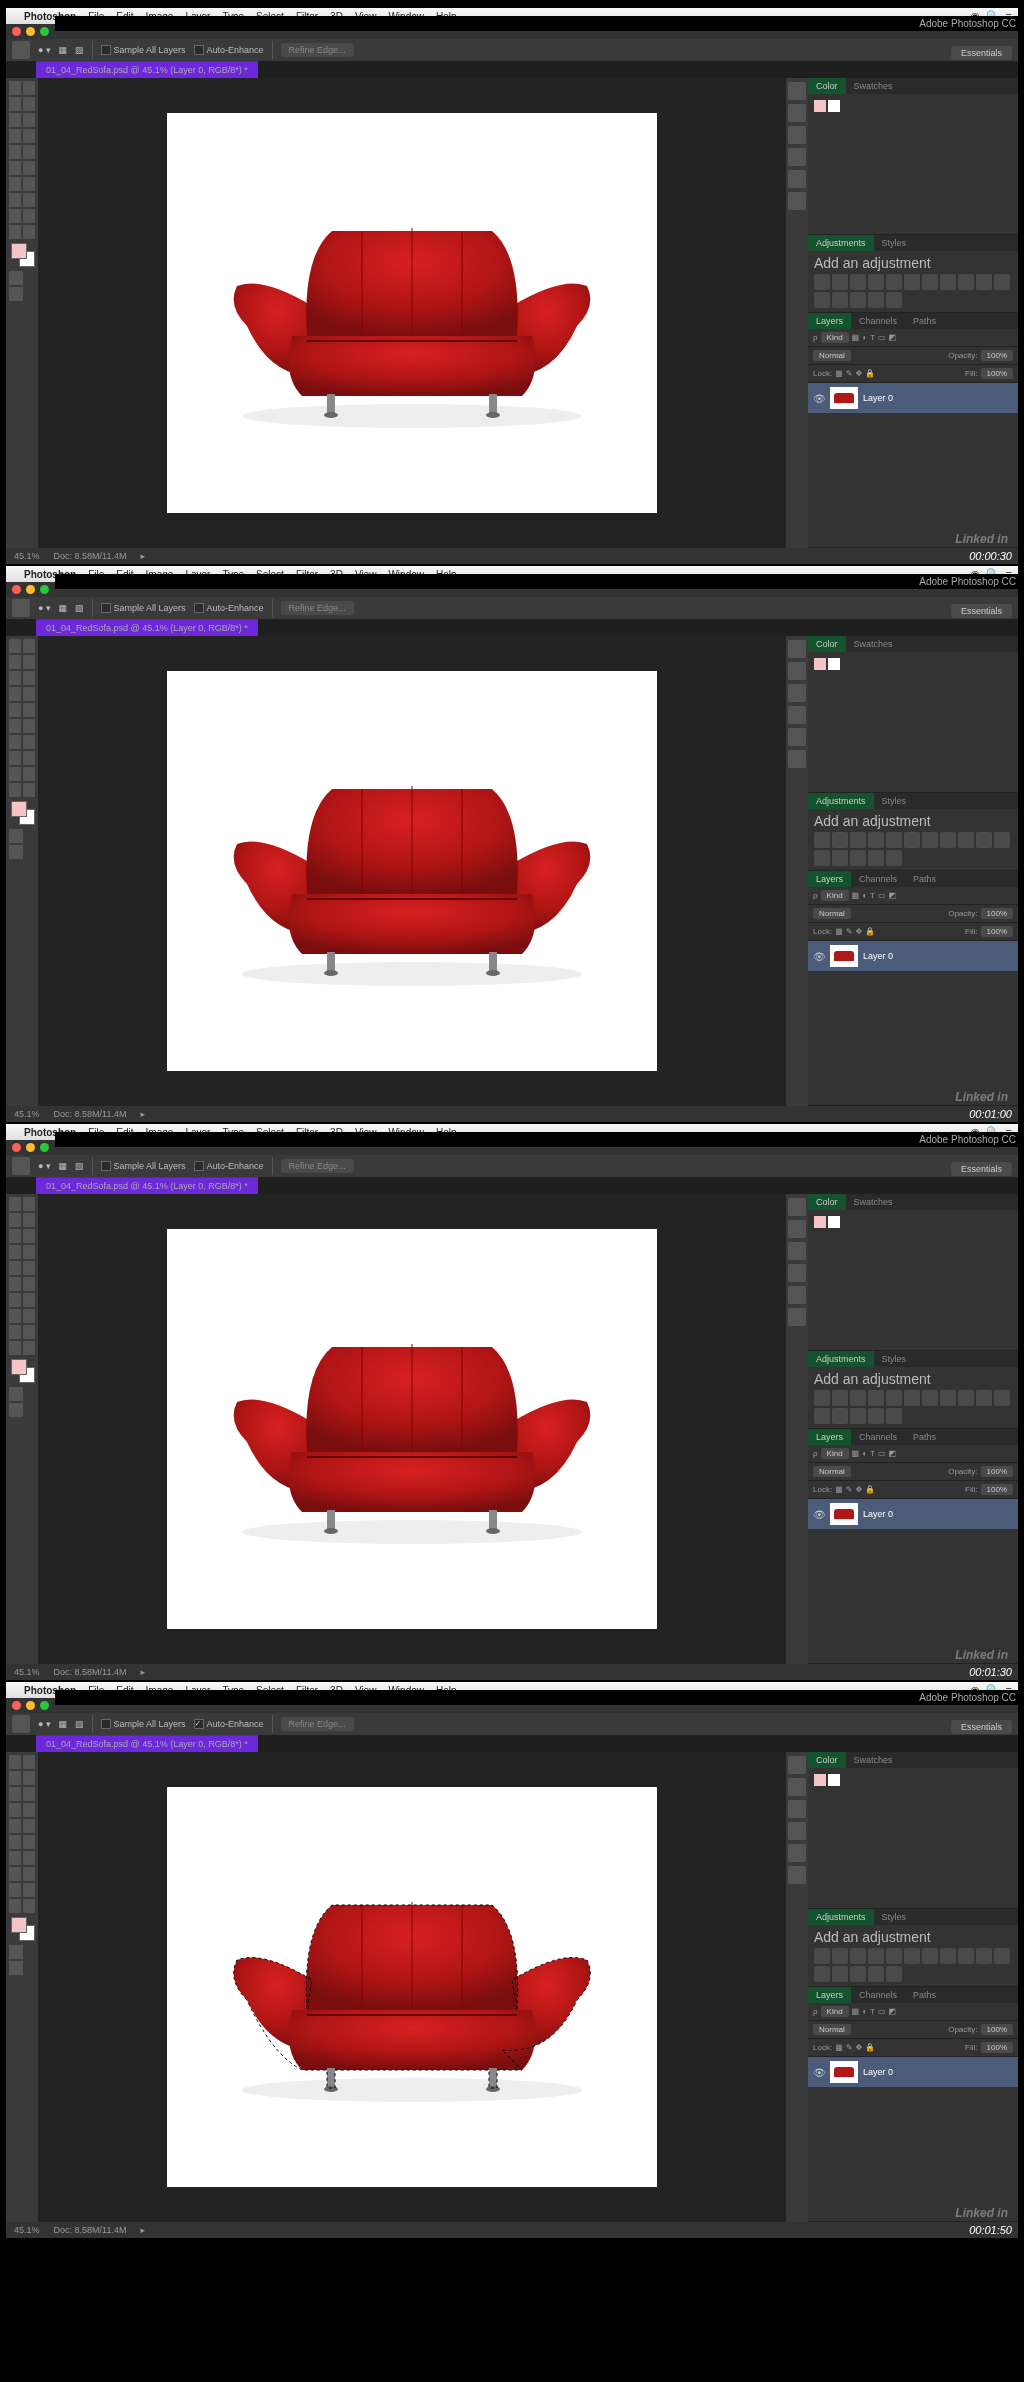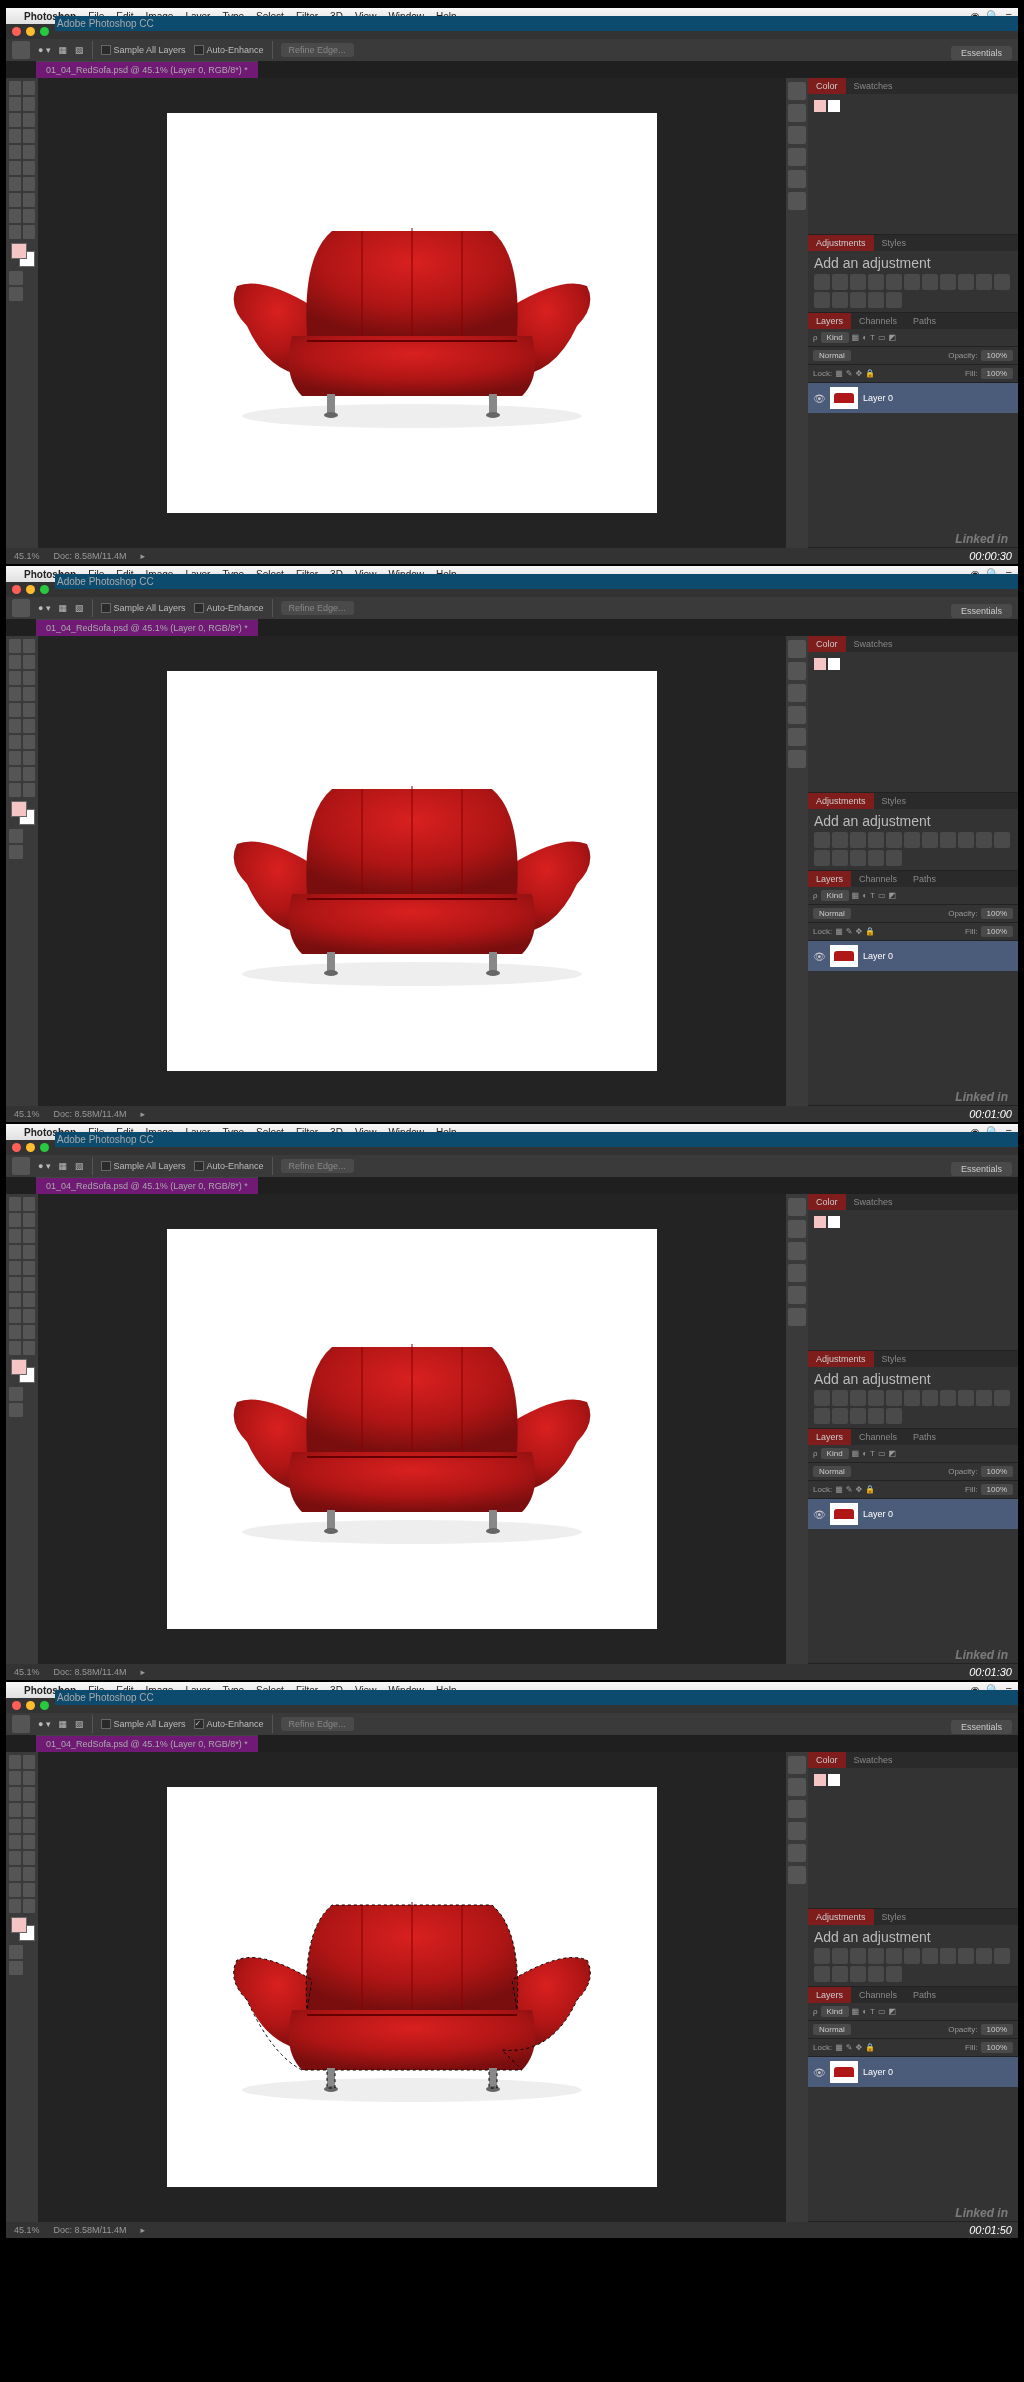--- a/index.html
+++ b/index.html
@@ -38,23 +38,23 @@
 .traffic {
   display: flex;
   gap: 5px;
   padding: 3px 6px;
 }
 .traffic span { width: 9px; height: 9px; border-radius: 50%; display: inline-block; }
 .traffic .r { background: #ff5f56; }
 .traffic .y { background: #ffbd2e; }
 .traffic .g { background: #27c93f; }
 .titlebar {
-  background: #0c4a6e;
+  background: #000000;
   color: #aaa;
-  text-align: left;
+  text-align: right;
   font-size: 10px;
   padding: 2px;
   margin-top: -16px;
   pointer-events: none;
 }
 .titlebar-row { display: flex; align-items: center; background: #333; }
 .options-bar {
   background: #3a3a3a;
   height: 22px;
   display: flex;
@@ -82,21 +82,21 @@
   position: absolute;
   right: 6px;
   top: 38px;
   background: #4a4a4a;
   color: #ccc;
   font-size: 9px;
   padding: 2px 10px;
   border-radius: 3px;
 }
 .doc-tab {
-  background: #701a75;
+  background: #6d28d9;
   color: #aaa;
   font-size: 9px;
   padding: 3px 10px;
   display: inline-block;
   border-top: 1px solid #444;
 }
 .doc-tab-row { background: #1f1f1f; padding-left: 30px; }
 .main-area {
   display: flex;
   background: #1a1a1a;
@@ -174,21 +174,21 @@
 }
 .panel-tabs {
   display: flex;
   background: #2a2a2a;
   font-size: 9px;
 }
 .panel-tabs .tab {
   padding: 3px 8px;
   color: #888;
 }
-.panel-tabs .tab.active { color: #ccc; background: #7f1d1d; }
+.panel-tabs .tab.active { color: #ccc; background: #14532d; }
 .panel-body {
   padding: 4px 6px;
   color: #bbb;
   font-size: 14px;
 }
 .swatches-row { display: flex; gap: 2px; margin-top: 2px; }
 .swatch { width: 12px; height: 12px; }
 .adj-label { margin-bottom: 3px; }
 .adj-icons { display: flex; flex-wrap: wrap; gap: 2px; }
 .adj-ico { width: 16px; height: 16px; background: #4a4a4a; border-radius: 2px; }

